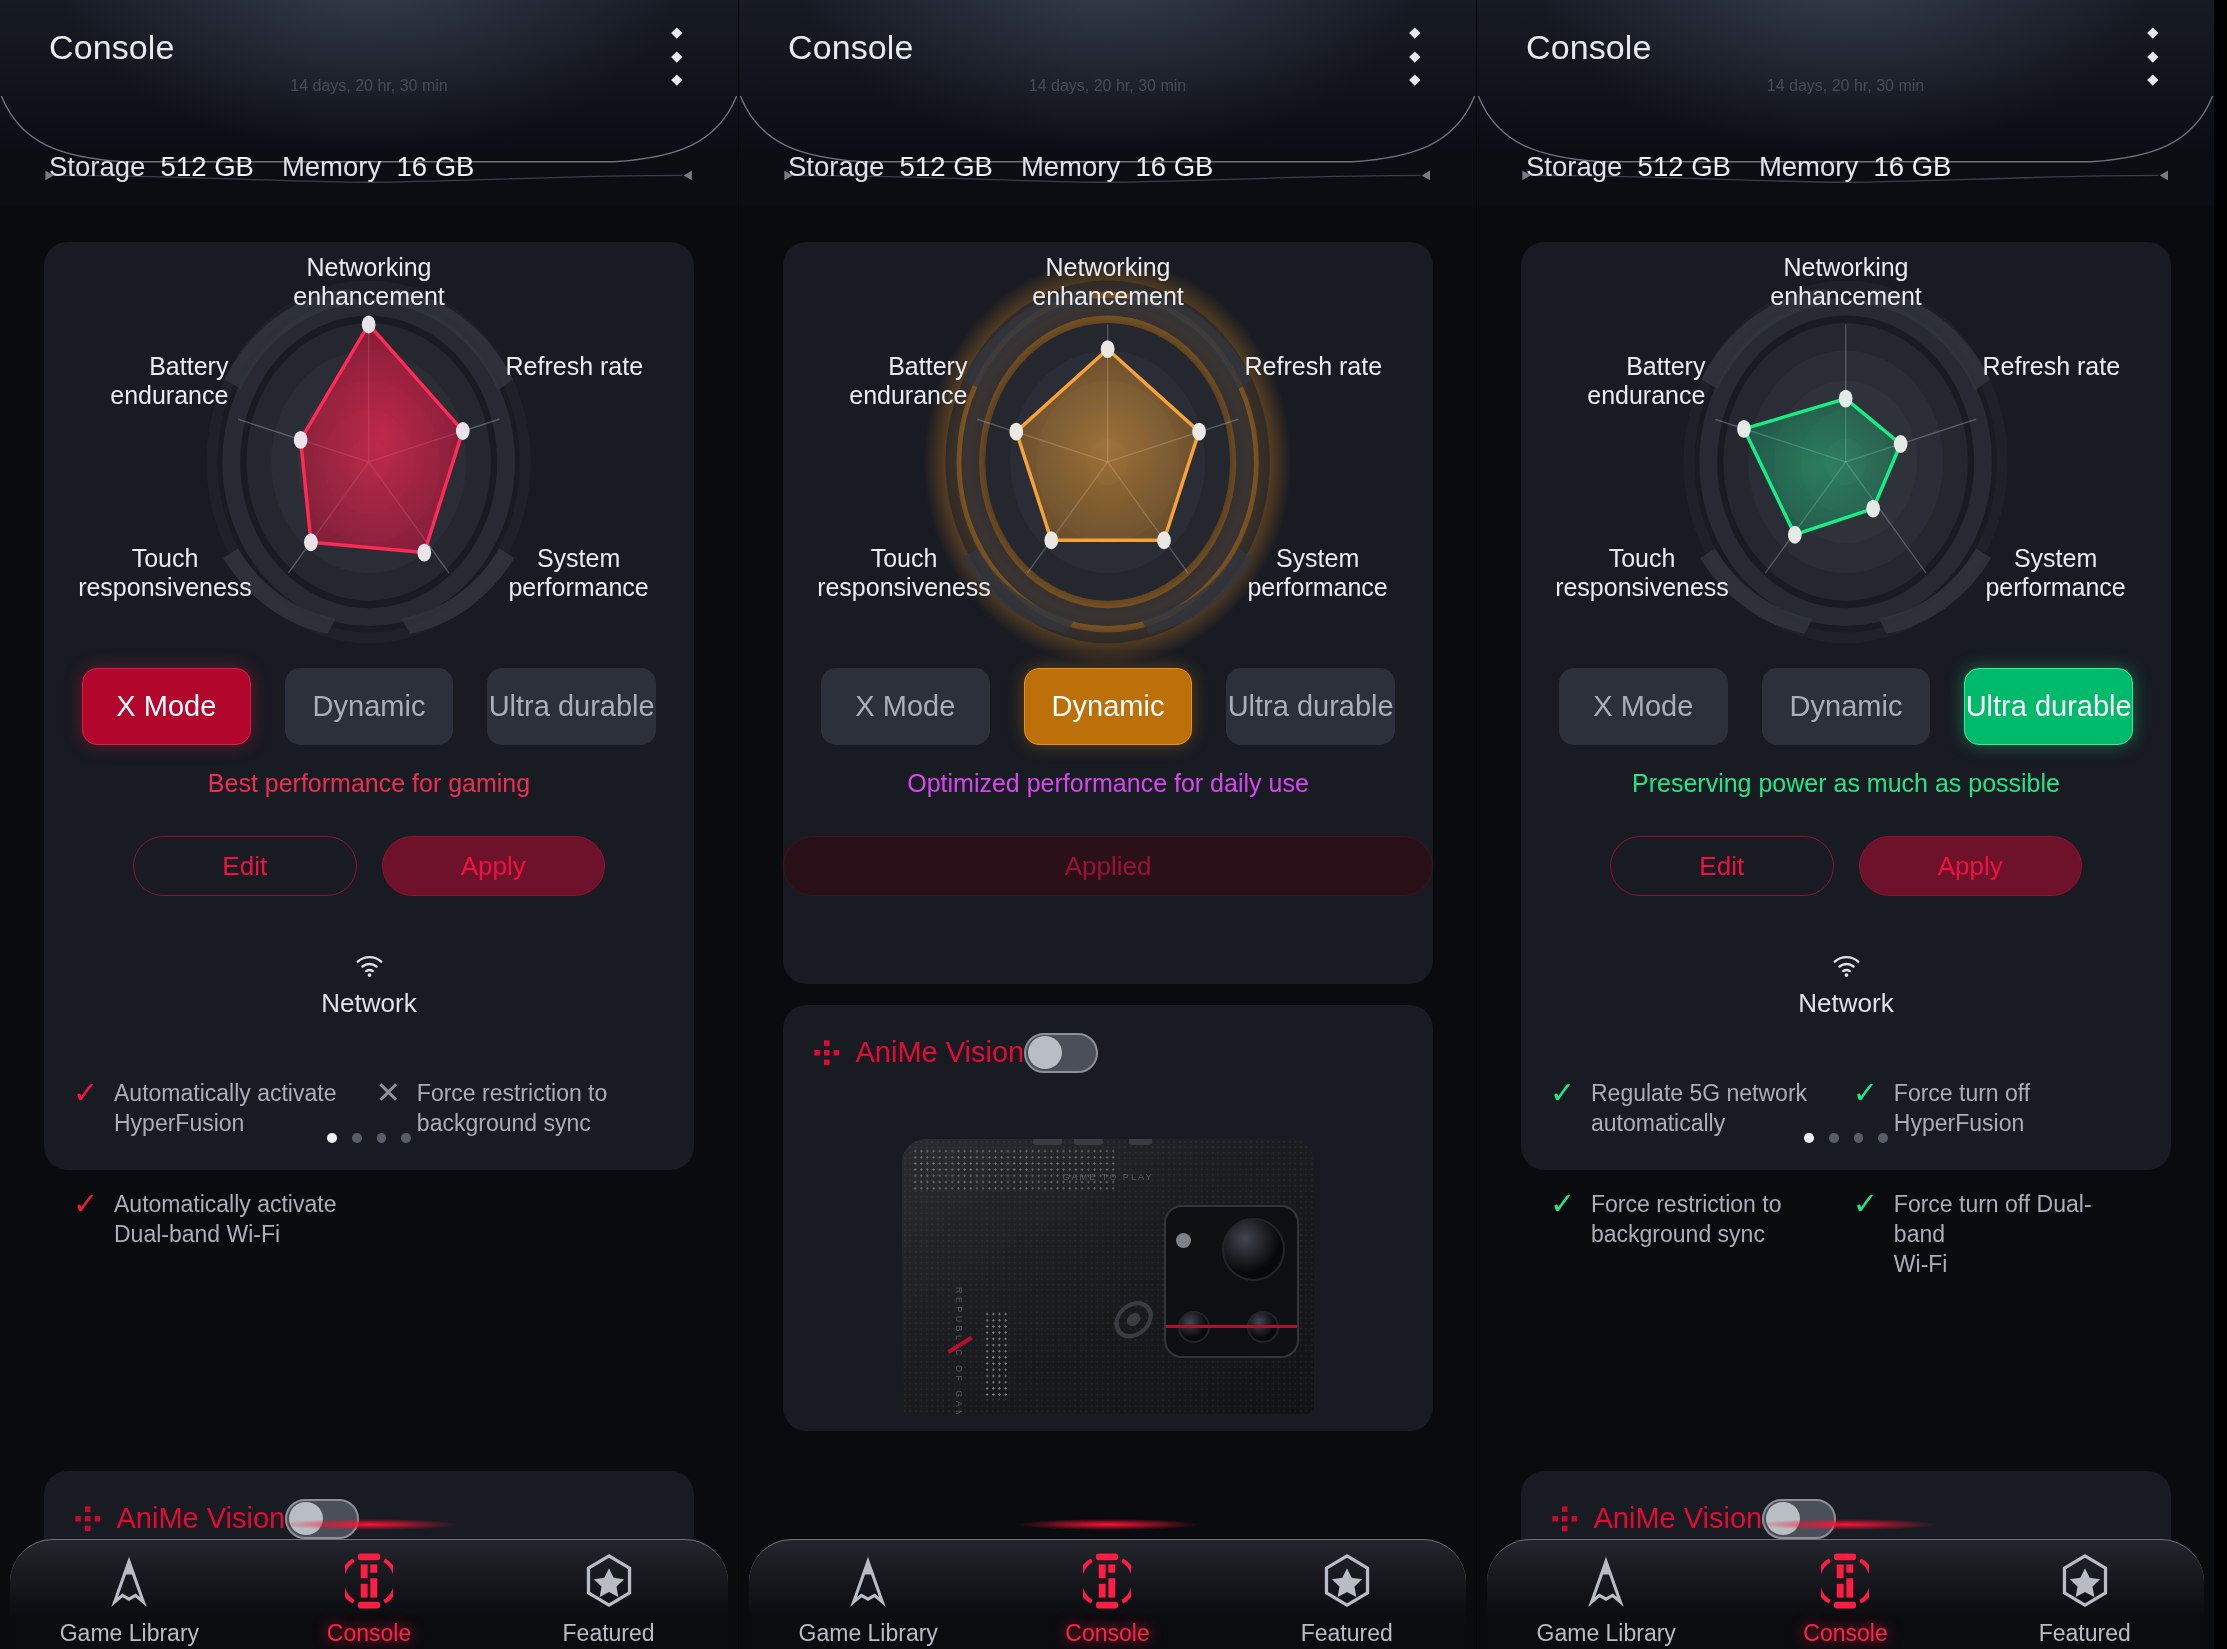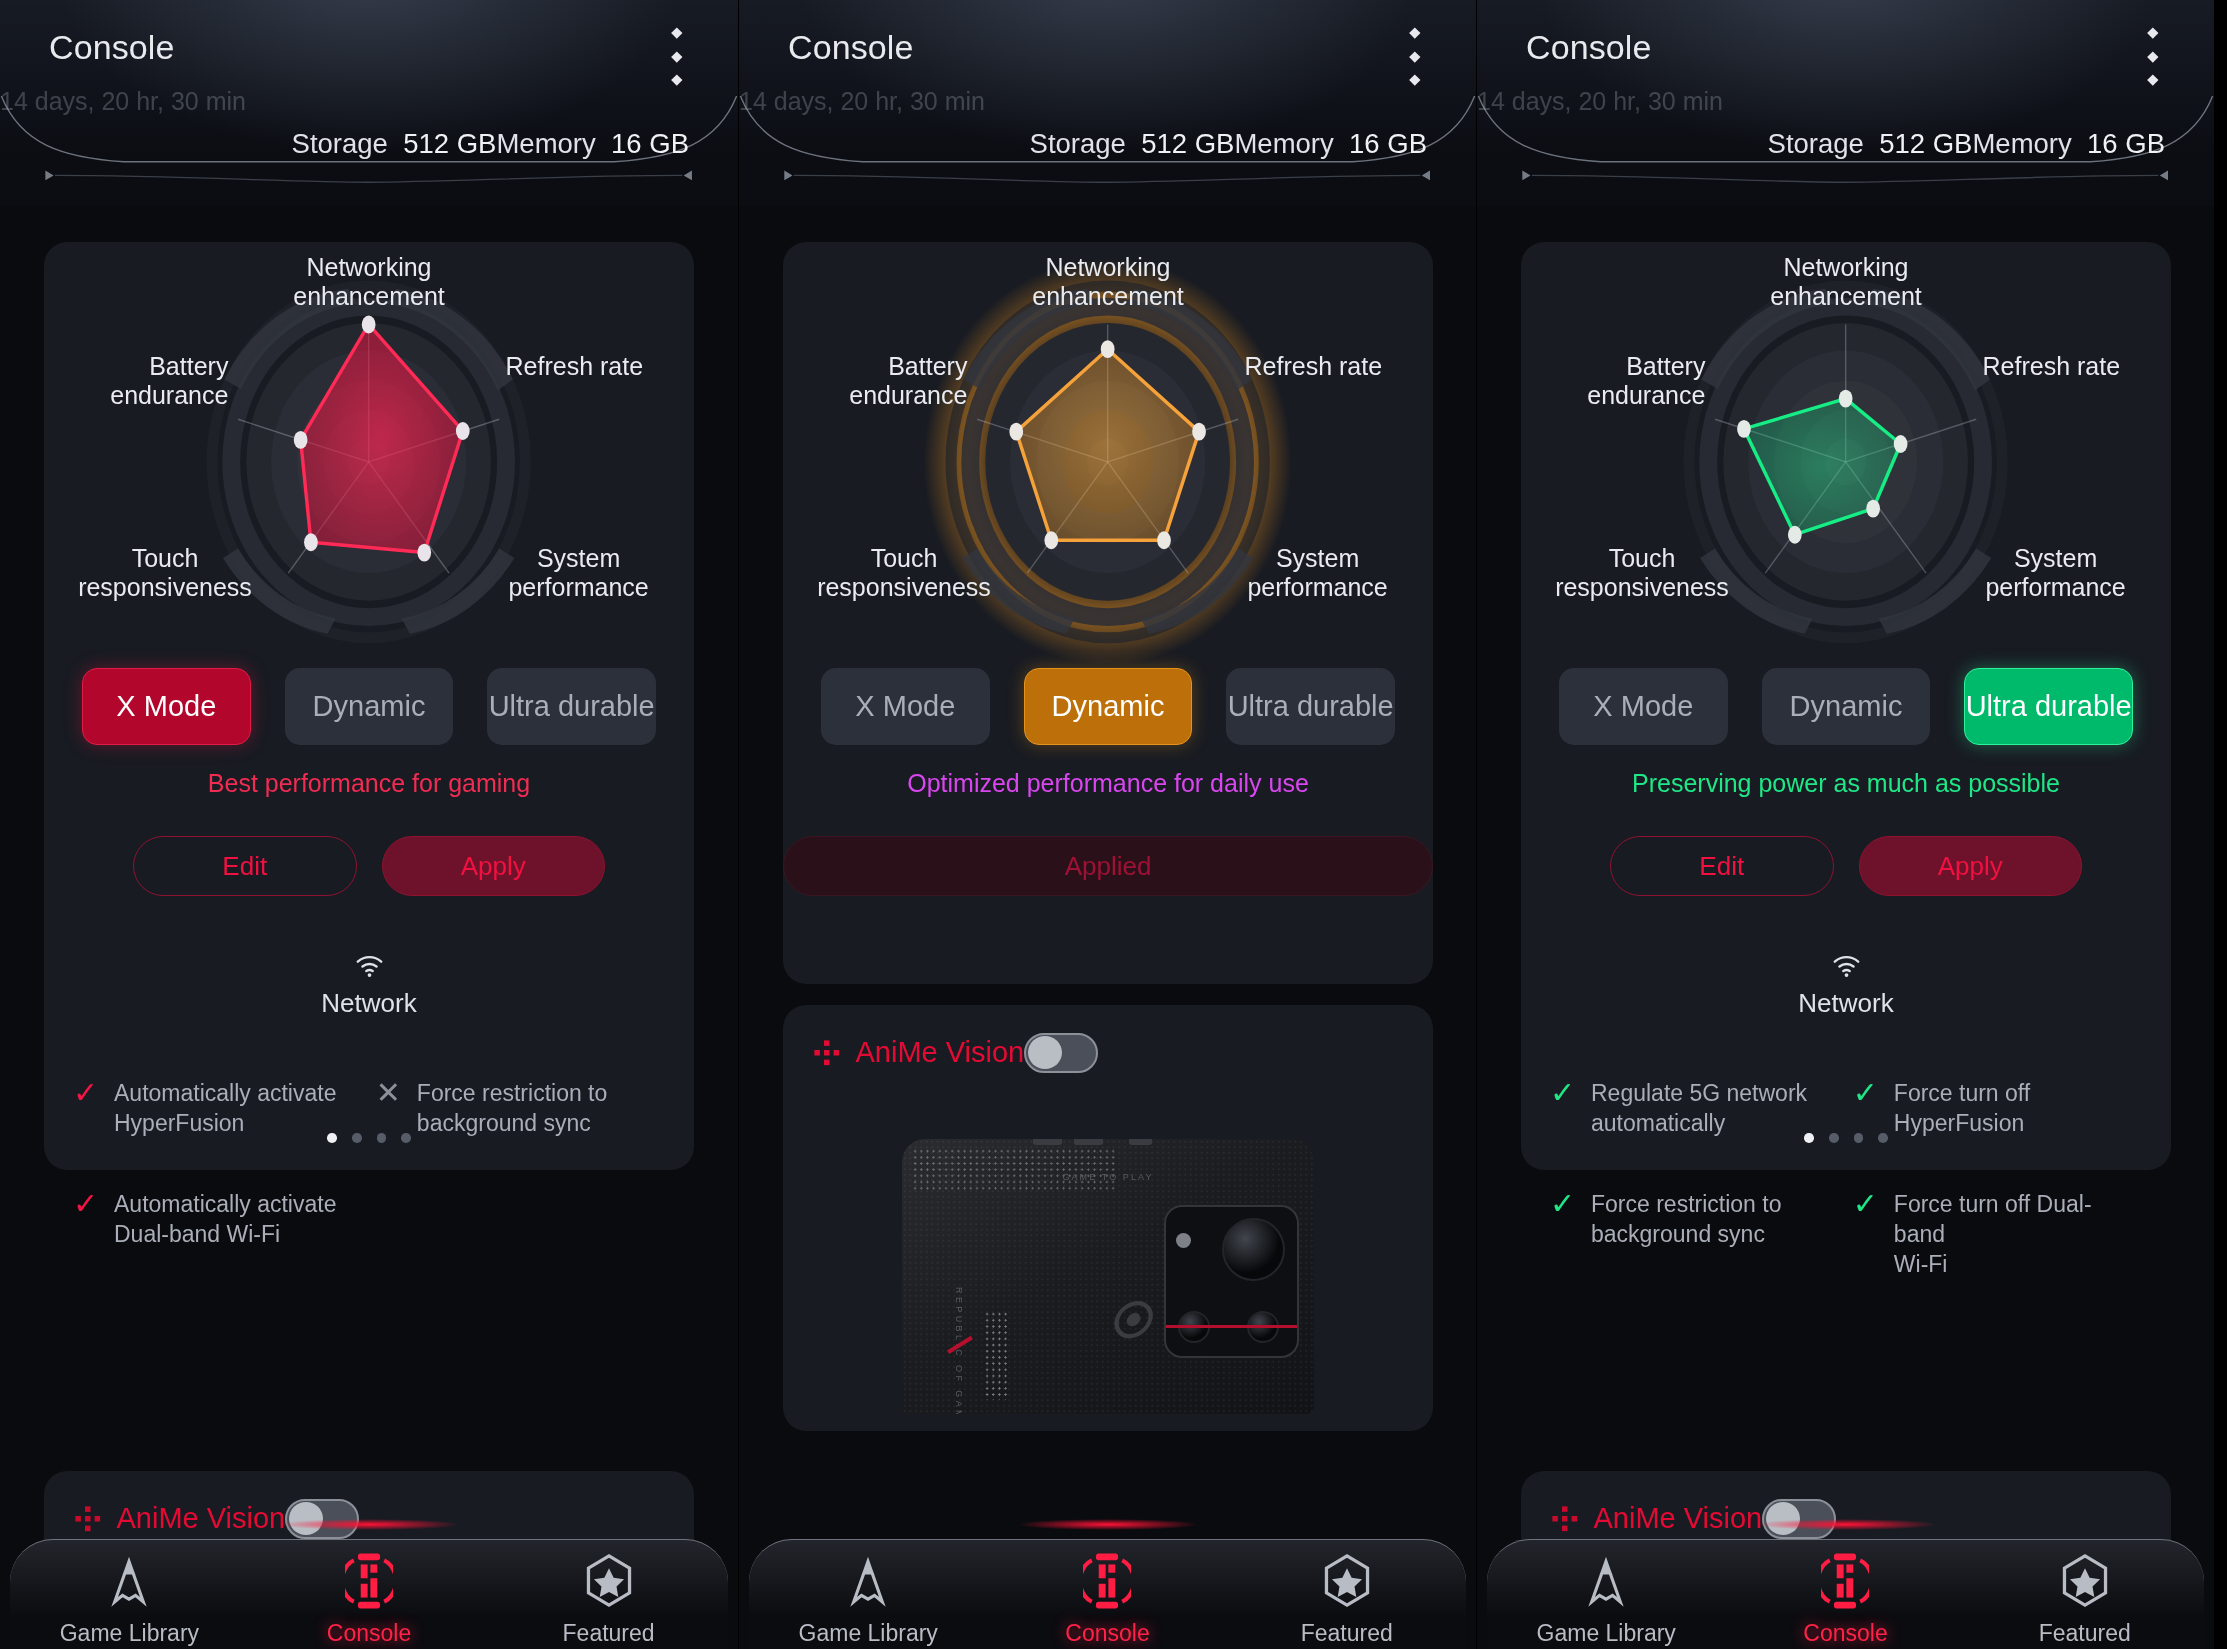--- a/index.html
+++ b/index.html
@@ -37,29 +37,29 @@
     position: absolute; right: 47px; top: 29px;
     width: 27.5px; height: 55px;
     display: flex; flex-direction: column; align-items: center; justify-content: space-between;
   }
   .kebab i { width: 7.6px; height: 7.6px; background: #e7e9ee; transform: rotate(45deg); display:block; }
 
   
   .arc { position: absolute; left: 0; top: 96px; width: 100%; height: 89px; }
 
   .statline {
-    position: absolute; top: 128px; left: 0; width: 100%;
+    position: absolute; top: 151px; left: 0; width: 100%;
     padding: 0 49px;
-    display: flex; justify-content: flex-end;
-    font-size: 27.5px; color: #dfe2e8;
+    display: flex; justify-content: flex-start;
+    font-size: 27.5px; color: #dfe2e8; gap: 28px;
   }
   .statline .val { color: #eff1f4; }
   .ghosttime {
-    position: absolute; top: 87px; width: 100%; 
-    font-size: 25px; color: rgba(170,178,192,0.30);
+    position: absolute; top: 77px; width: 100%; text-align: center;
+    font-size: 16px; color: rgba(170,178,192,0.30);
   }
 
   
   .card {
     position: absolute; left: 44px; top: 242px; width: 650px;
     background: #181b22;
     border-radius: 23.4px;
   }
   .card.tall { height: 928px; }
   .card.dyn  { height: 742px; }

